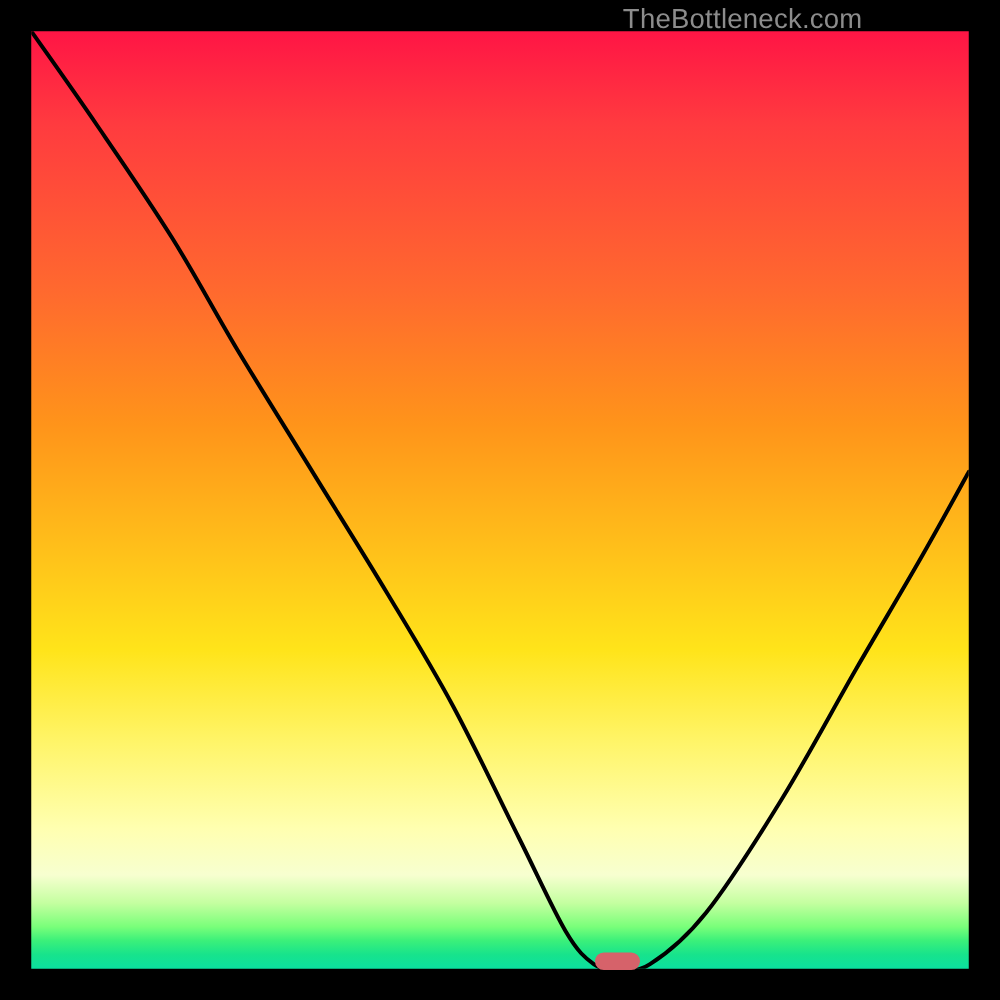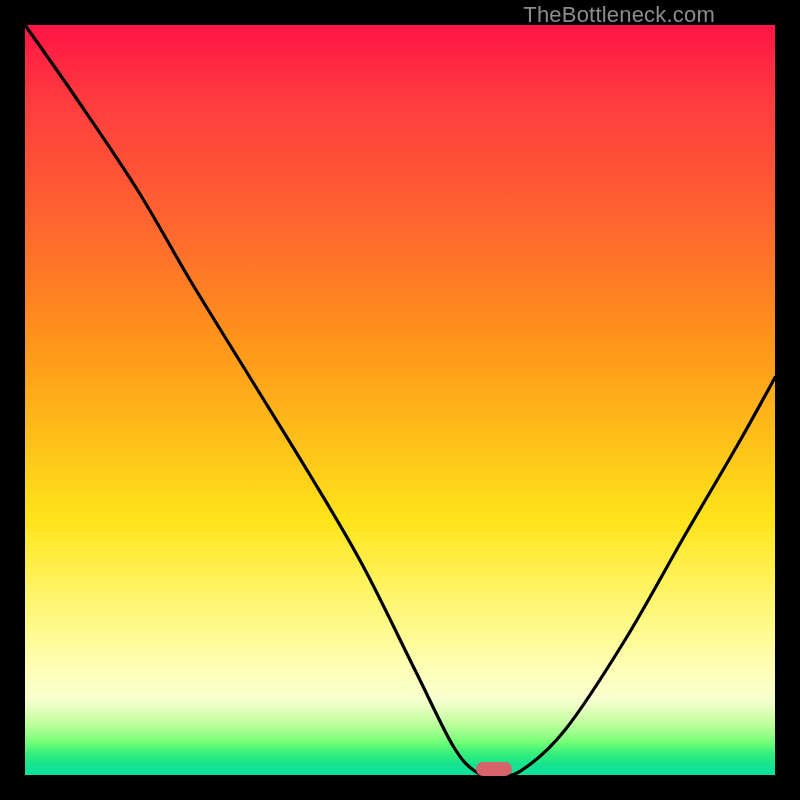--- a/index.html
+++ b/index.html
@@ -9,21 +9,20 @@
     height: 800px;
     background: #000;
     overflow: hidden;
     font-family: Arial, Helvetica, sans-serif;
   }
   .frame {
     position: relative;
     width: 696px;
     height: 800px;
     background: #000;
-    padding-left: 25px;
   }
   .plot-area {
     position: absolute;
     left: 25px;
     top: 25px;
     width: 750px;
     height: 750px;
     
     background: linear-gradient(
       to bottom,

